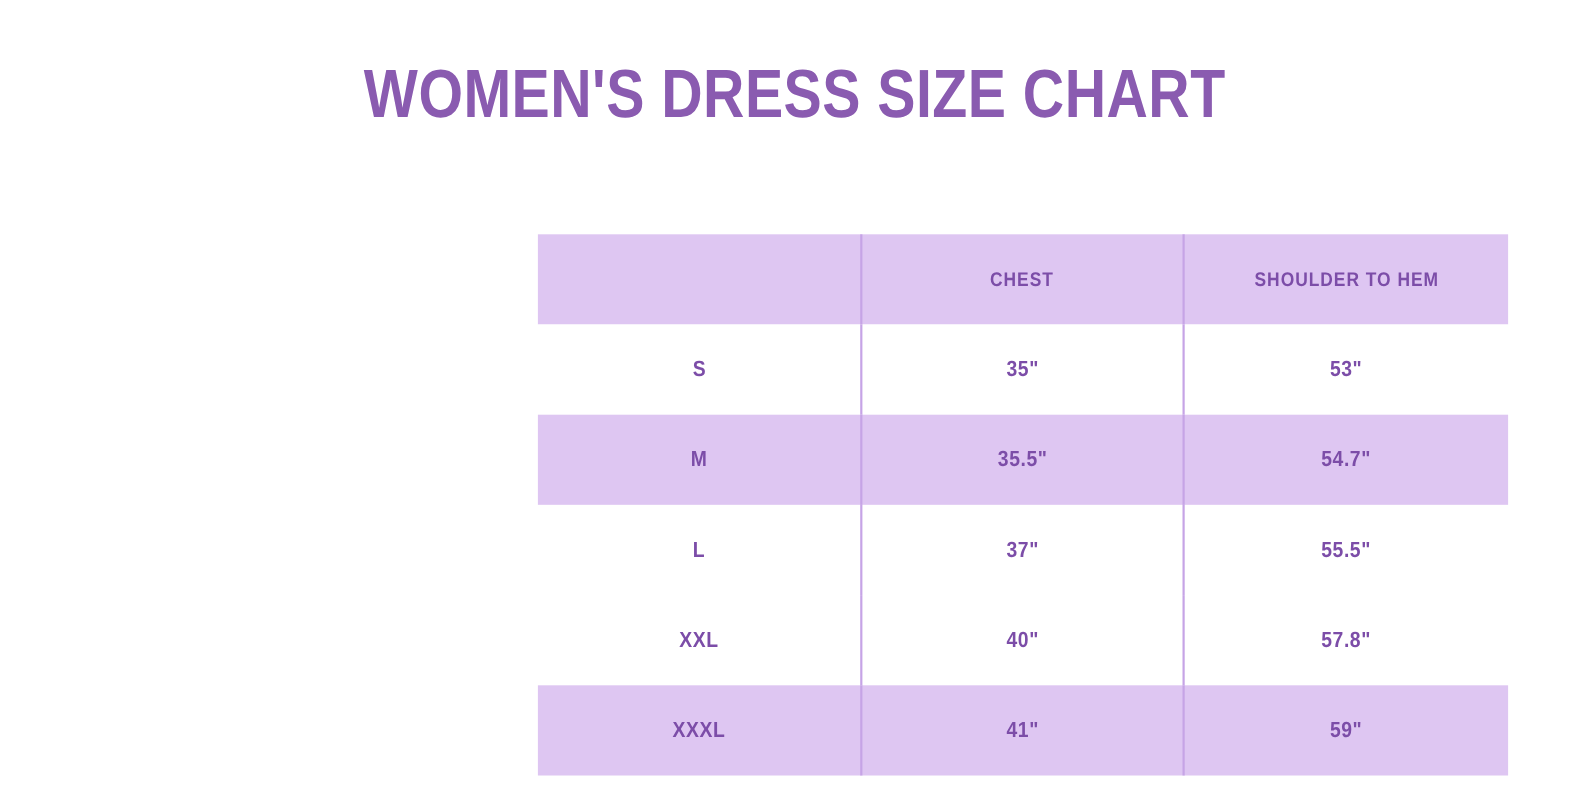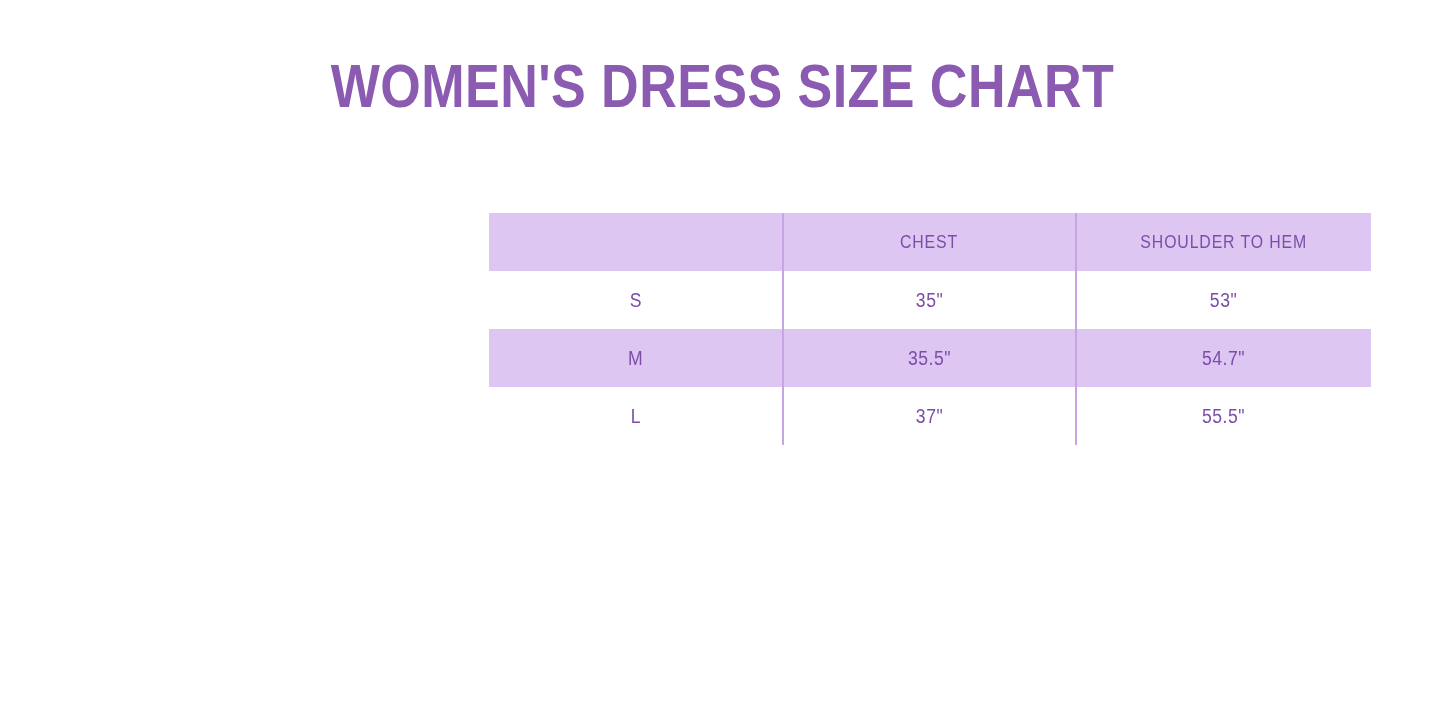--- a/index.html
+++ b/index.html
@@ -51,25 +51,25 @@
     table-layout: fixed;
   }
 
   table.size-table col.c-size  { width: 294px; }
   table.size-table col.c-chest { width: 293px; }
   table.size-table col.c-hem   { width: 295px; }
 
   table.size-table th,
   table.size-table td {
     height: 50px;
-    padding: 4px;
+    padding: 16px;
     text-align: center;
     vertical-align: middle;
     font-family: "Liberation Sans", sans-serif;
-    font-weight: normal;
+    font-weight: bold;
     color: #7c4da8;
     font-size: 20px;
     letter-spacing: 0.6px;
     transform-origin: 50% 50%;
   }
 
   table.size-table th {
     background: #dec6f2;
     font-size: 18px;
     letter-spacing: 1px;
@@ -157,19 +157,41 @@
           </td>
           <td class="col-div">
             <span class="cell-text">37"</span>
           </td>
           <td class="col-div">
             <span class="cell-text">55.5"</span>
           </td>
         </tr>
 
 
+        <tr class="row-plain">
+          <td>
+            <span class="cell-text">XXL</span>
+          </td>
+          <td class="col-div">
+            <span class="cell-text">40"</span>
+          </td>
+          <td class="col-div">
+            <span class="cell-text">57.8"</span>
+          </td>
+        </tr>
 
+        <tr class="row-tint">
+          <td>
+            <span class="cell-text">XXXL</span>
+          </td>
+          <td class="col-div">
+            <span class="cell-text">41"</span>
+          </td>
+          <td class="col-div">
+            <span class="cell-text">59"</span>
+          </td>
+        </tr>
 
       </tbody>
     </table>
   </div>
 
 </div>
 
 </body></html>

